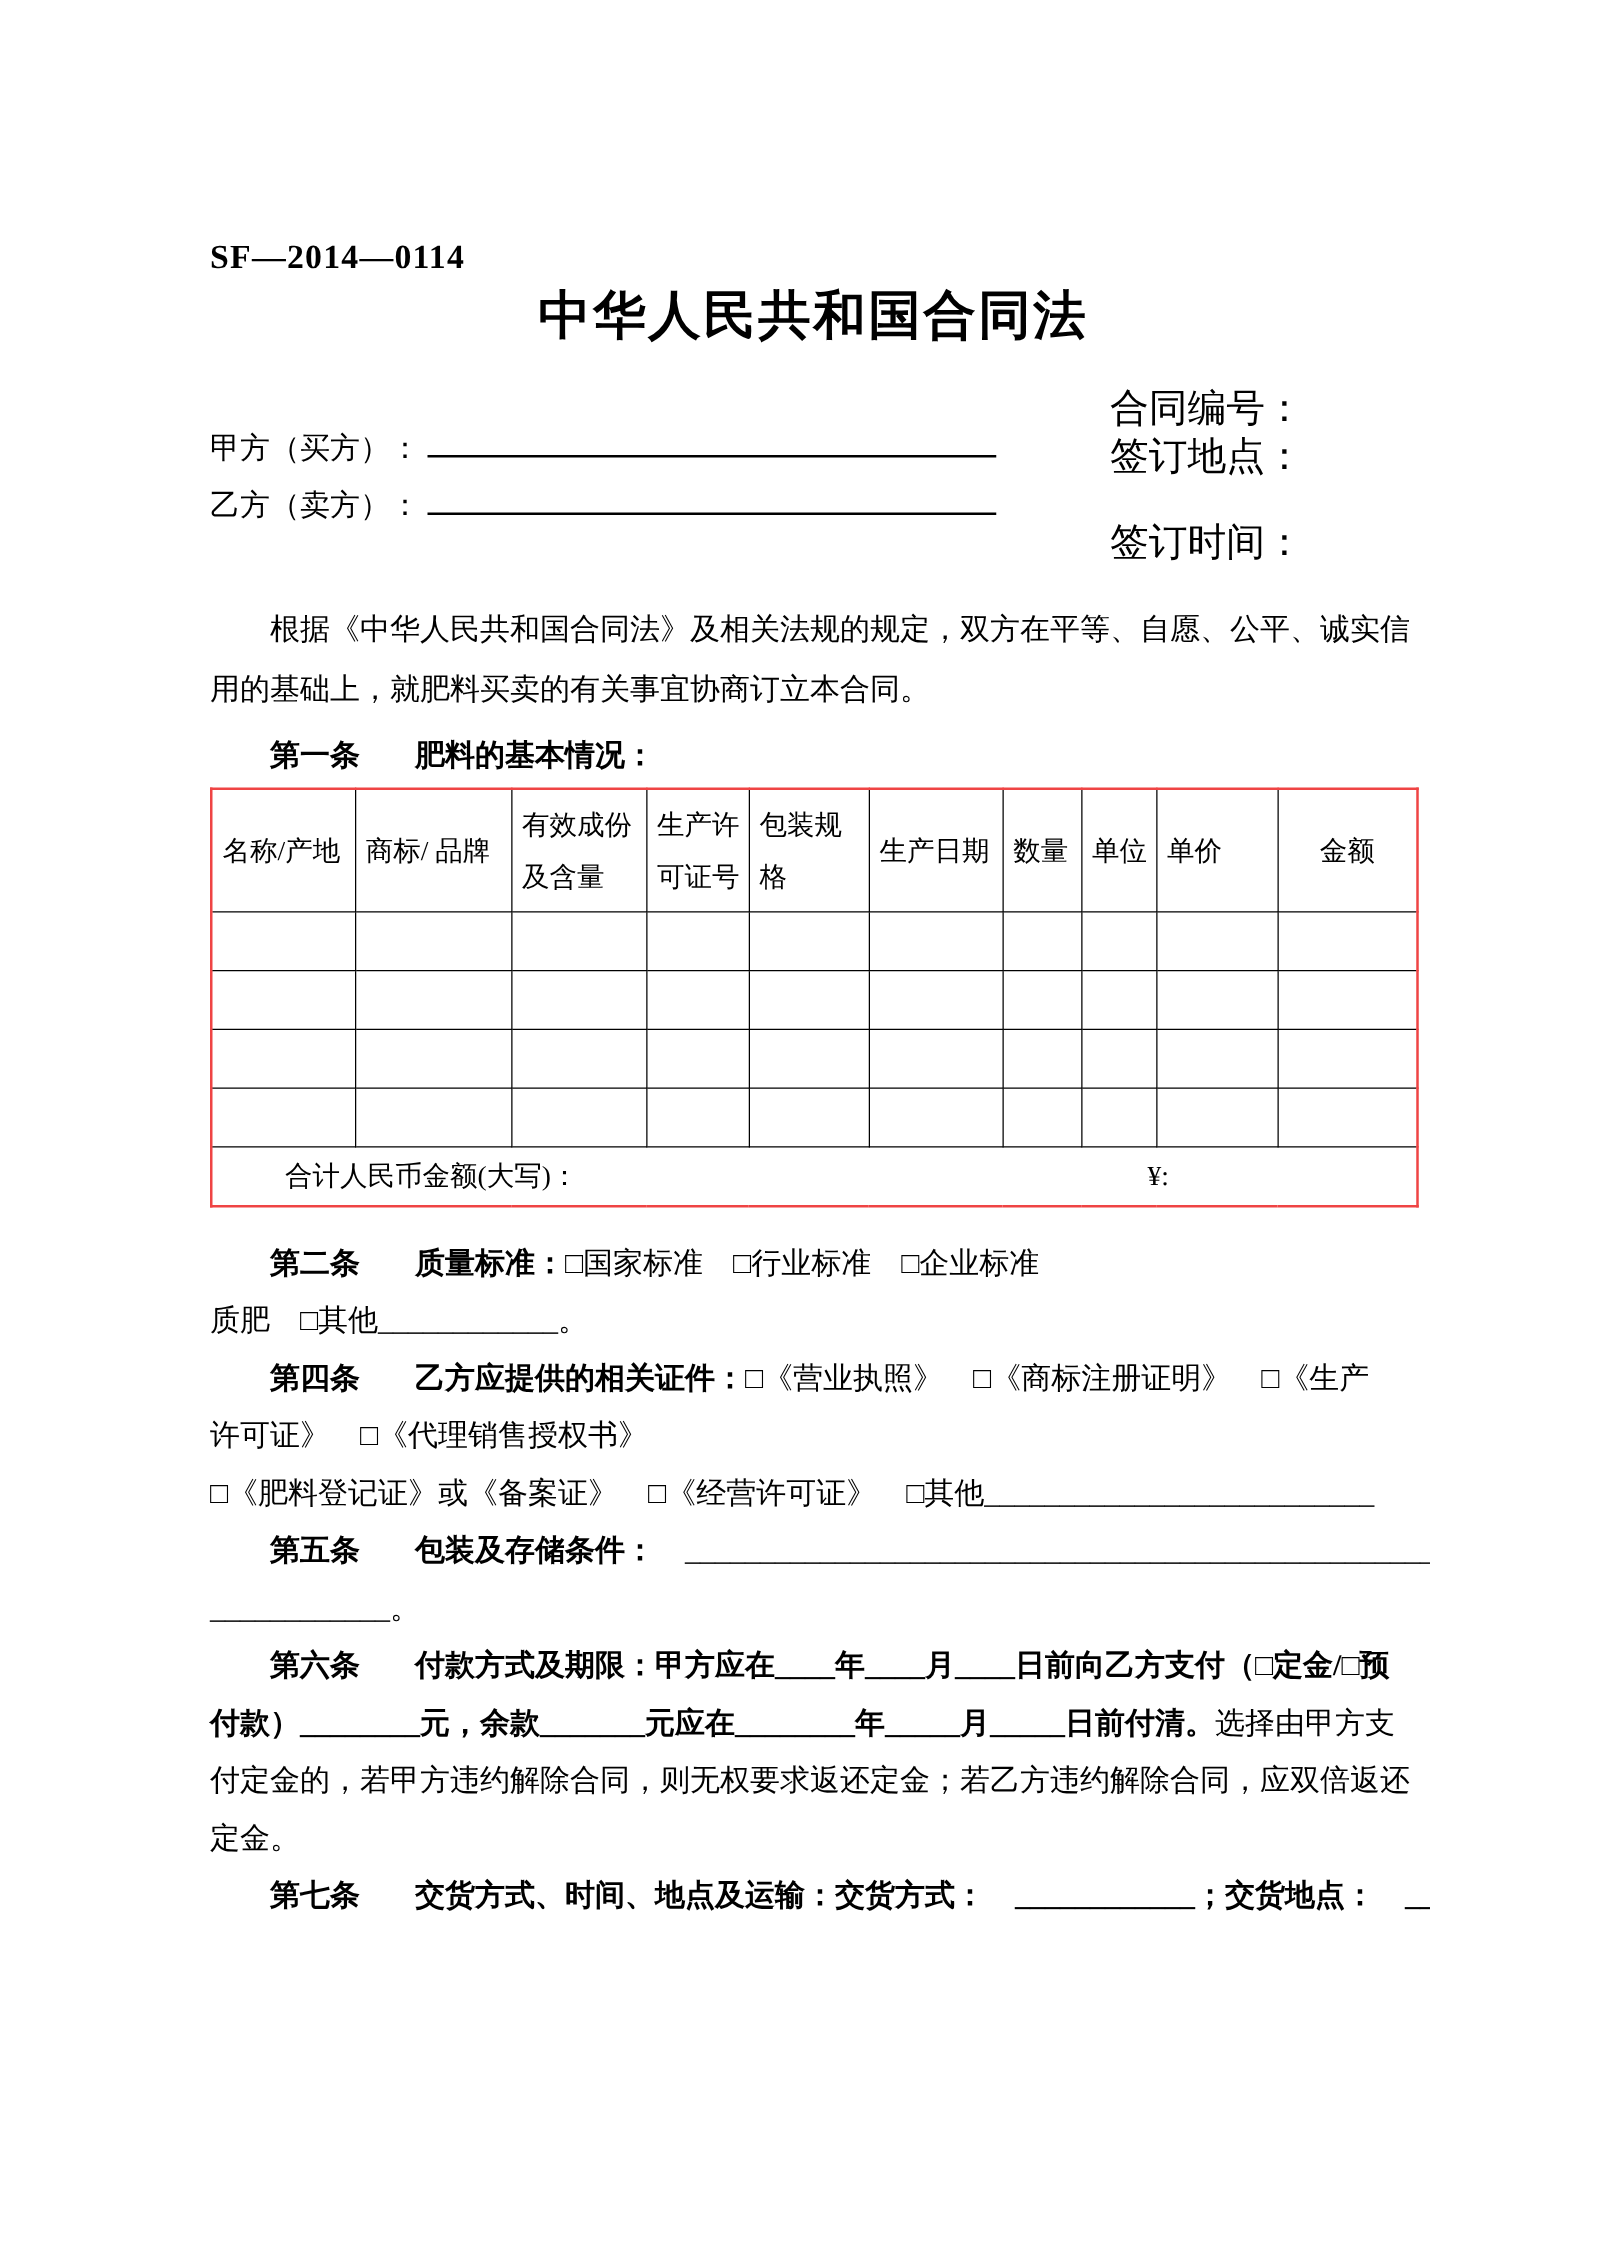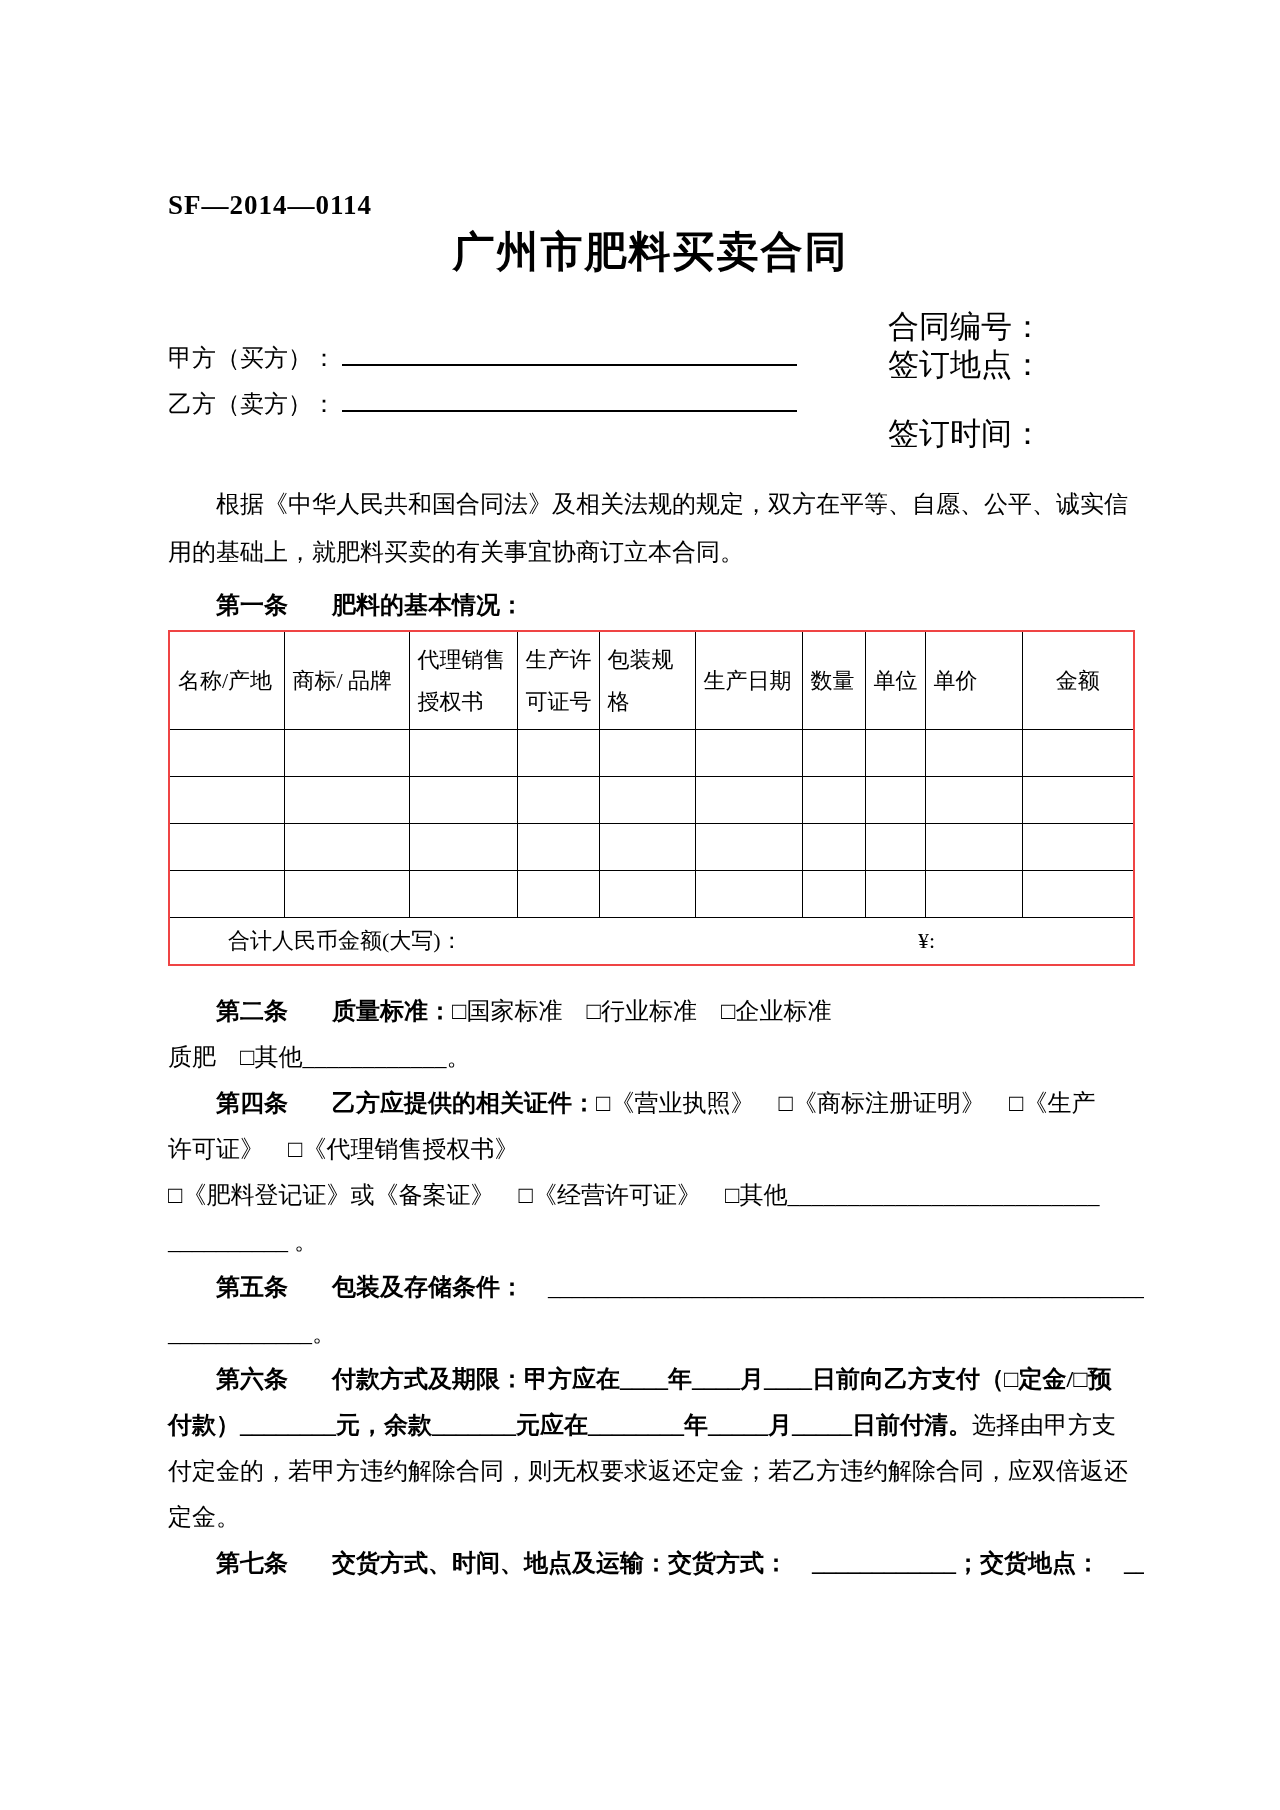--- a/index.html
+++ b/index.html
@@ -55,21 +55,21 @@
   .yen{position:absolute;left:748px;top:50%;transform:translateY(-50%);}
   .clauses{margin-top:22px;}
   .cl{margin:0;line-height:46px;white-space:nowrap;}
 </style>
 </head>
 <body>
 
 <div class="page">
 
   <div class="abs form-code">SF—2014—0114</div>
-  <h1 class="abs doc-title">广州市肥料买卖合同</h1>
+  <h1 class="abs doc-title">中华人民共和国合同法</h1>
 
   <div class="abs right-label" style="top:306px">合同编号：</div>
   <div class="abs right-label" style="top:344px">签订地点：</div>
   <div class="abs right-label" style="top:413px">签订时间：</div>
 
   <div class="abs party-row" style="top:338px"><span>甲方（买方）：</span><span class="u-line"></span></div>
   <div class="abs party-row" style="top:384px"><span>乙方（卖方）：</span><span class="u-line"></span></div>
 
   <div class="flow">
 
@@ -88,21 +88,21 @@
           <col style="width:107px">
           <col style="width:63px">
           <col style="width:60px">
           <col style="width:97px">
           <col style="width:112px">
       </colgroup>
       <thead>
         <tr>
           <th>名称/产地</th>
           <th>商标/ 品牌</th>
-          <th>代理销售授权书</th>
+          <th>有效成份及含量</th>
           <th>生产许可证号</th>
           <th>包装规格</th>
           <th>生产日期</th>
           <th>数量</th>
           <th>单位</th>
           <th>单价</th>
           <th class="c">金额</th>
         </tr>
       </thead>
       <tbody>
@@ -162,21 +162,20 @@
 
     <div class="clauses">
 
       <p class="cl indent"><span class="b num">第二条</span><span class="b">质量标准：</span><span>□国家标准　□行业标准　□企业标准</span></p>
 
       <p class="cl"><span>质肥　□其他____________。</span></p>
 
       <p class="cl indent"><span class="b num">第四条</span><span class="b">乙方应提供的相关证件：</span><span>□《营业执照》　□《商标注册证明》　□《生产</span></p>
       <p class="cl"><span>许可证》　□《代理销售授权书》</span></p>
       <p class="cl"><span>□《肥料登记证》或《备案证》　□《经营许可证》　□其他__________________________</span></p>
-      <p class="cl"><span>__________ 。</span></p>
 
       <p class="cl indent"><span class="b num">第五条</span><span class="b">包装及存储条件：</span><span>　__________________________________________________</span></p>
       <p class="cl"><span>____________。</span></p>
 
       <p class="cl indent"><span class="b num">第六条</span><span class="b">付款方式及期限：</span><span class="b">甲方应在____年____月____日前向乙方支付（□定金/□预</span></p>
       <p class="cl"><span class="b">付款）________元，余款_______元应在________年_____月_____日前付清。</span><span>选择由甲方支</span></p>
       <p class="cl"><span>付定金的，若甲方违约解除合同，则无权要求返还定金；若乙方违约解除合同，应双倍返还</span></p>
       <p class="cl"><span>定金。</span></p>
 
       <p class="cl indent"><span class="b num">第七条</span><span class="b">交货方式、时间、地点及运输：交货方式：</span><span class="b">　____________；交货地点：　___</span></p>

